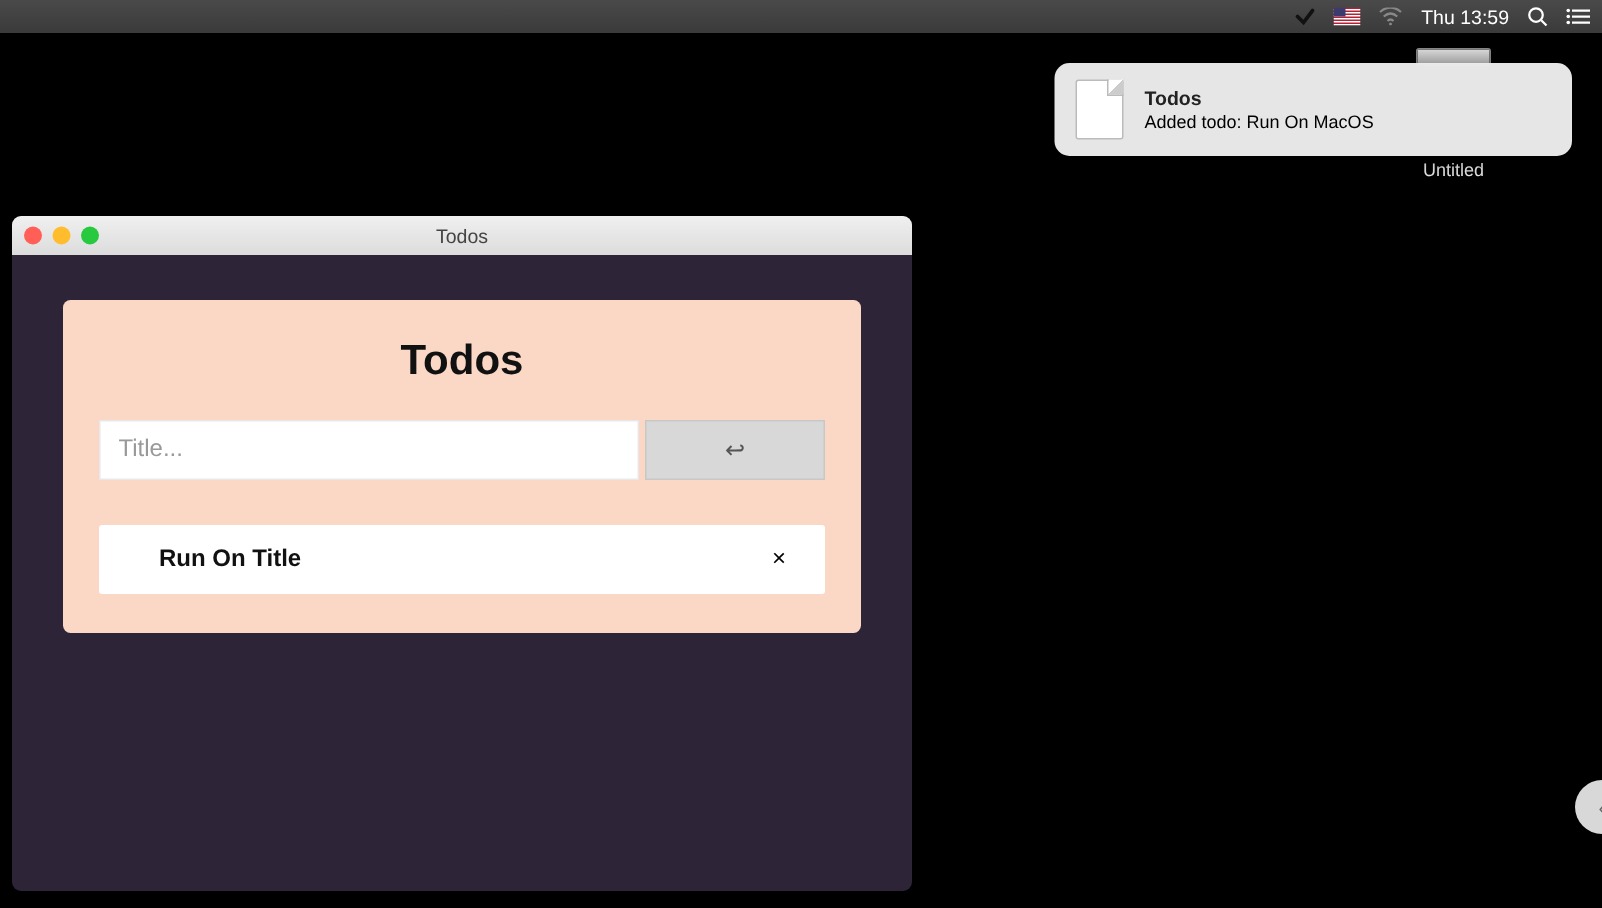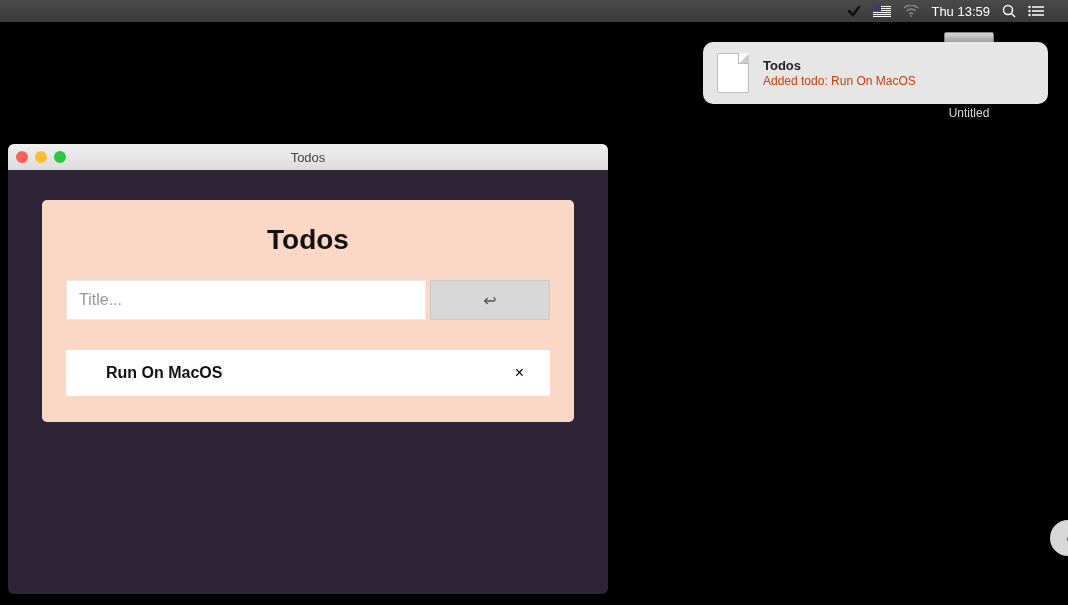--- a/index.html
+++ b/index.html
@@ -12,21 +12,21 @@
       overflow: hidden;
     }
 
     
     .menubar {
       height: 22px;
       background: linear-gradient(#4a4a4a, #3a3a3a);
       display: flex;
       justify-content: flex-end;
       align-items: center;
-      padding: 0 24px;
+      padding: 0 8px;
       gap: 12px;
       color: #fff;
       font-size: 13px;
     }
     .menubar-item { display: flex; align-items: center; }
     .menubar svg { display: block; }
 
     
     .notification {
       position: absolute;
@@ -55,21 +55,21 @@
       content: "";
       position: absolute;
       top: -1px; right: -1px;
       width: 10px; height: 10px;
       background: linear-gradient(135deg, #fff 50%, #ccc 50%);
       border-bottom: 1px solid #bbb;
       border-left: 1px solid #bbb;
     }
     .notif-text { color: #222; }
     .notif-title { font-size: 13px; font-weight: 600; }
-    .notif-body { font-size: 12px; color: #c2410c; margin-top: 1px; }
+    .notif-body { font-size: 12px; color: #000000; margin-top: 1px; }
 
     
     .desktop-icon {
       position: absolute;
       top: 32px;
       right: 64px;
       width: 70px;
       text-align: center;
       color: #fff;
     }
@@ -278,21 +278,21 @@
   <div class="app-body">
     <div class="card">
       <div class="card-title">Todos</div>
       <div class="input-row">
         <input class="title-input" type="text" placeholder="Title..." style="">
         <button class="submit-btn">
           <span>↩</span>
         </button>
       </div>
       <div class="todo-item">
-        <span class="todo-text">Run On MacOS</span>
+        <span class="todo-text">Run On Title</span>
         <button class="delete-btn">
           <span>×</span>
         </button>
       </div>
     </div>
   </div>
 </div>
 
 <div class="peek-circle">
   <span>‹</span>

